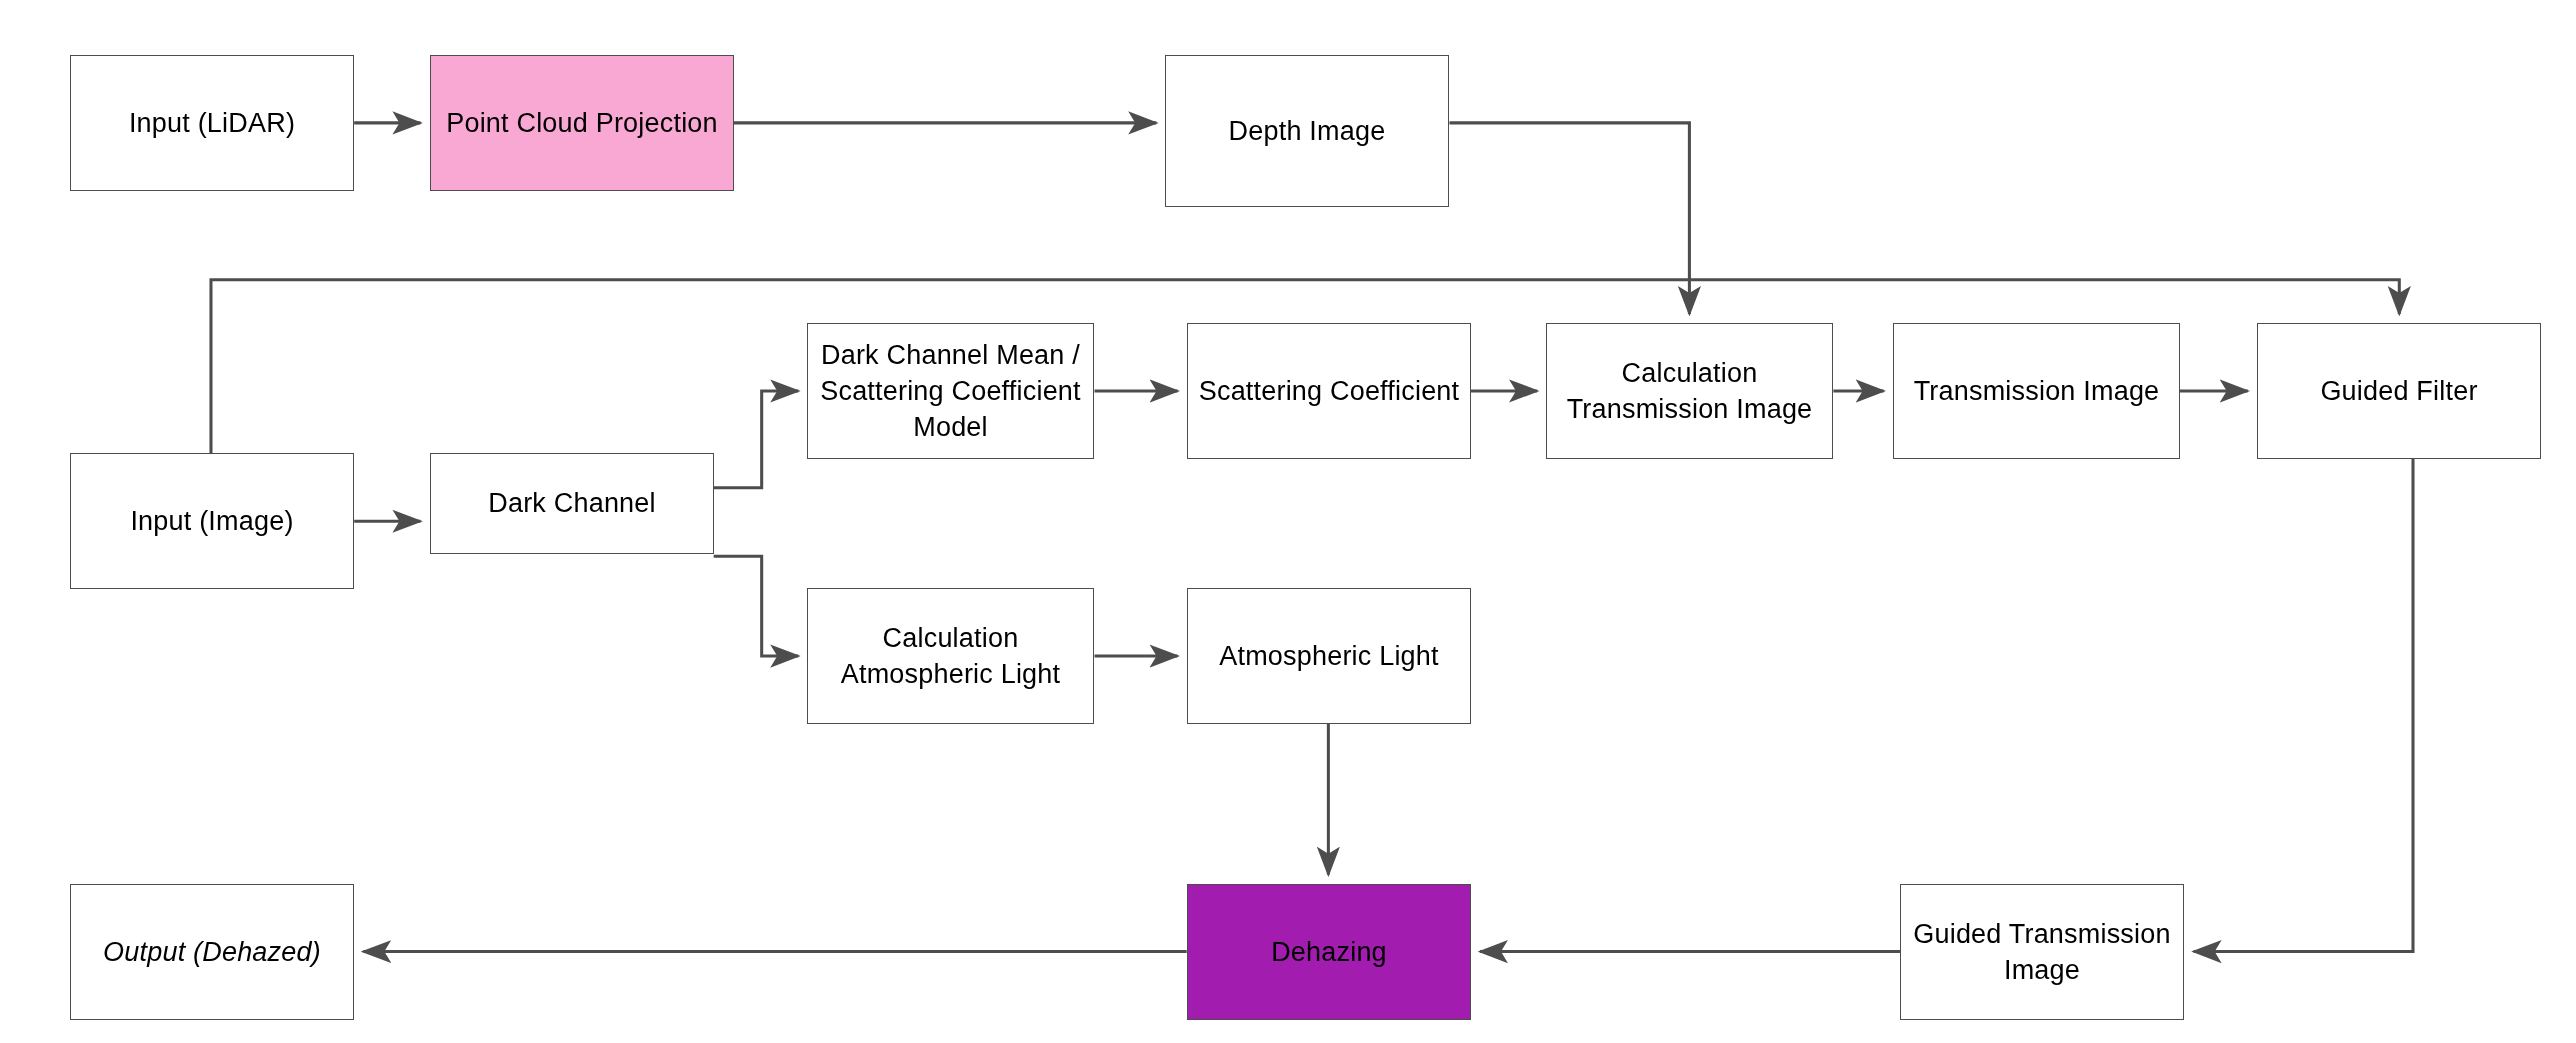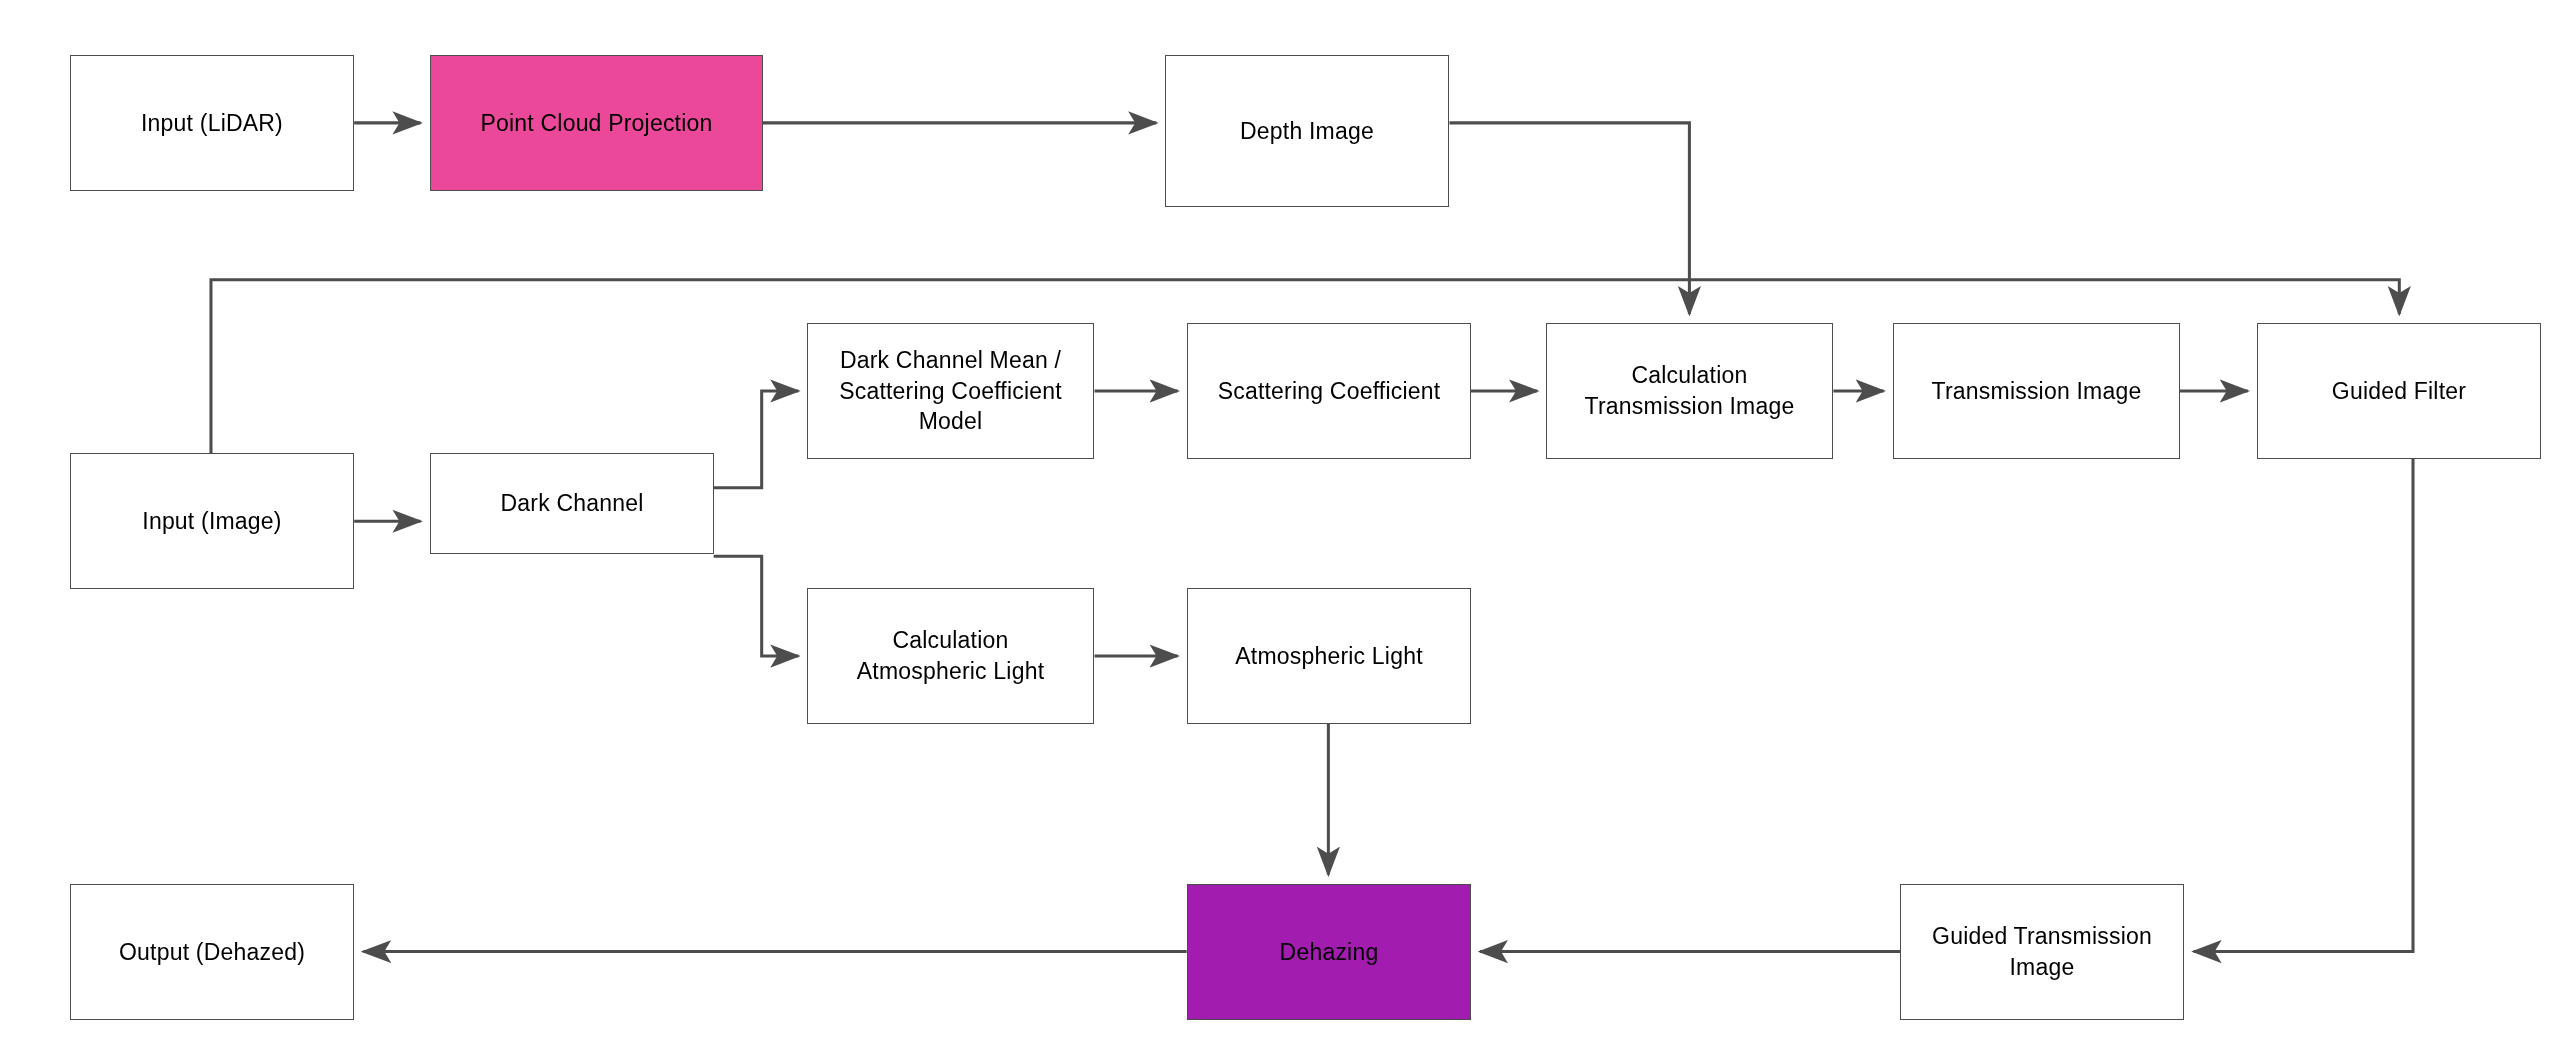--- a/index.html
+++ b/index.html
@@ -30,21 +30,21 @@
     position: absolute;
     box-sizing: border-box;
     background: #ffffff;
     border: 1.5px solid #4d4d4d;
     display: flex;
     align-items: center;
     justify-content: center;
     text-align: center;
     color: #000000;
     font-family: "Liberation Sans", sans-serif;
-    font-size: 23px;
+    font-size: 27px;
     line-height: 1.34;
     letter-spacing: 0.2px;
   }
   .node .label {
     display: block;
     padding: 0 7.6px;
     white-space: pre-line;
   }
 </style>
 </head>
@@ -75,21 +75,21 @@
         <polyline points="3168,602 3168,1249 2880,1249" stroke="#4d4d4d" marker-end="url(#arrowhead)"></polyline>
         <polyline points="2495,1249 1943,1249" stroke="#4d4d4d" marker-end="url(#arrowhead)"></polyline>
         <polyline points="1558,1249 477,1249" stroke="#4d4d4d" marker-end="url(#arrowhead)"></polyline>
       </g>
   </svg>
 
   <div id="node-layer">
       <div class="node" style="left: 70px; top: 55px; width: 284px; height: 136px; border-color: rgb(77, 77, 77); background: rgb(255, 255, 255); color: rgb(0, 0, 0);">
         <span class="label">Input (LiDAR)</span>
       </div>
-      <div class="node" style="left: 430px; top: 55px; width: 333px; height: 136px; border-color: rgb(77, 77, 77); background: #ec4899; color: rgb(0, 0, 0); align-items: center;">
+      <div class="node" style="left: 430px; top: 55px; width: 304px; height: 136px; border-color: rgb(77, 77, 77); background: #f9a8d4; color: rgb(0, 0, 0); align-items: center;">
         <span class="label">Point Cloud Projection</span>
       </div>
       <div class="node" style="left: 1165px; top: 55px; width: 284px; height: 152px; border-color: rgb(77, 77, 77); background: rgb(255, 255, 255); color: rgb(0, 0, 0);">
         <span class="label">Depth Image</span>
       </div>
       <div class="node" style="left: 70px; top: 453px; width: 284px; height: 136px; border-color: rgb(77, 77, 77); background: rgb(255, 255, 255); color: rgb(0, 0, 0);">
         <span class="label">Input (Image)</span>
       </div>
       <div class="node" style="left: 430px; top: 453px; width: 284px; height: 101px; border-color: rgb(77, 77, 77); background: rgb(255, 255, 255); color: rgb(0, 0, 0);">
         <span class="label">Dark Channel</span>
@@ -119,19 +119,19 @@
       <div class="node" style="left: 1187px; top: 588px; width: 284px; height: 136px; border-color: rgb(77, 77, 77); background: rgb(255, 255, 255); color: rgb(0, 0, 0);">
         <span class="label">Atmospheric Light</span>
       </div>
       <div class="node" style="left: 1187px; top: 884px; width: 284px; height: 136px; border-color: rgb(77, 77, 77); background: #a21caf; color: rgb(0, 0, 0);">
         <span class="label">Dehazing</span>
       </div>
       <div class="node" style="left: 1900px; top: 884px; width: 284px; height: 136px; border-color: rgb(77, 77, 77); background: rgb(255, 255, 255); color: rgb(0, 0, 0);">
         <span class="label">Guided Transmission
 Image</span>
       </div>
-      <div class="node" style="left: 70px; top: 884px; width: 284px; height: 136px; border-color: rgb(77, 77, 77); background: rgb(255, 255, 255); color: rgb(0, 0, 0);">
+      <div class="node" style="left: 70px; top: 884px; width: 284px; height: 136px; border-color: rgb(77, 77, 77); background: rgb(255, 255, 255); color: rgb(0, 0, 0); font-style: italic;">
         <span class="label">Output (Dehazed)</span>
       </div>
     </div>
 
 </div>
 
 
 </body></html>

